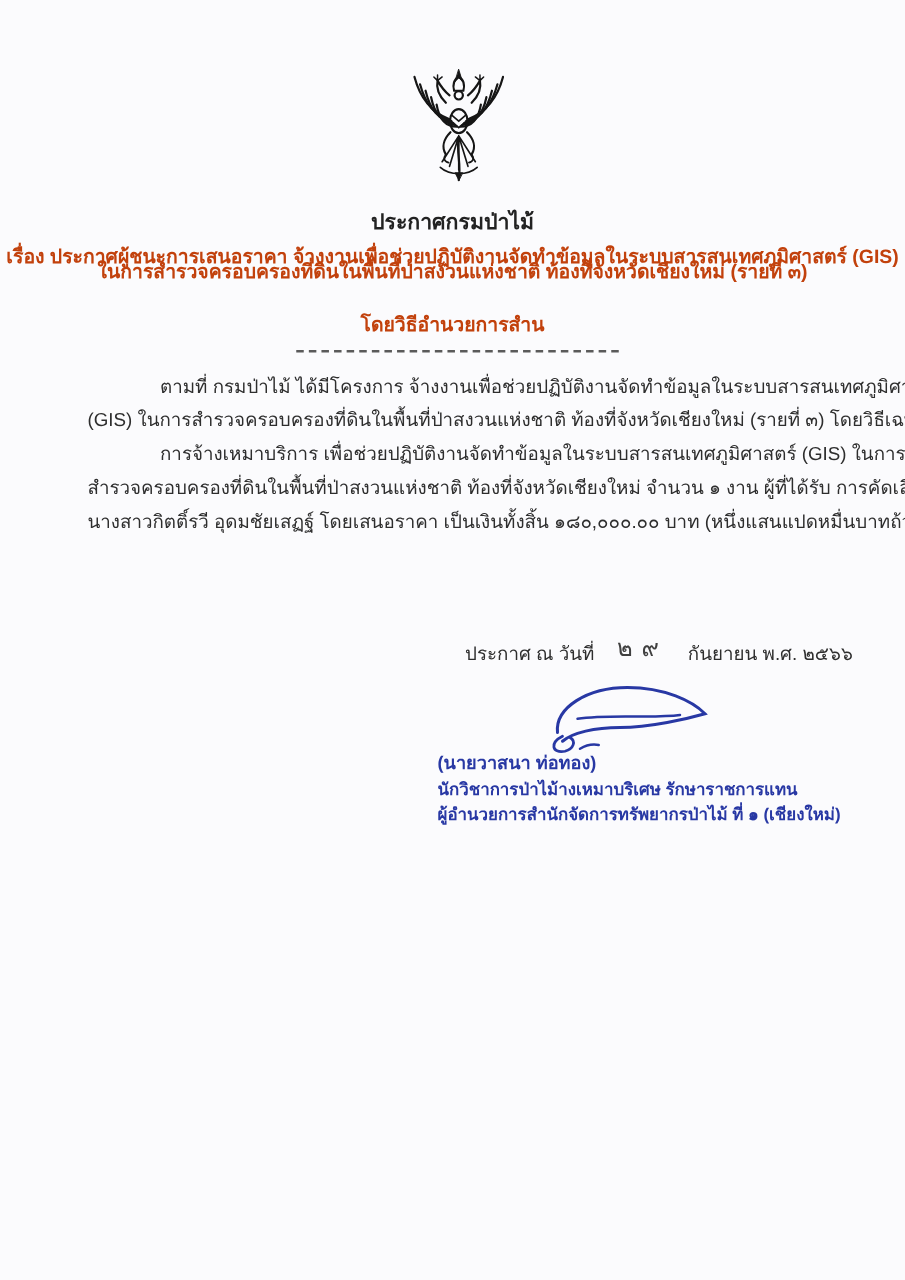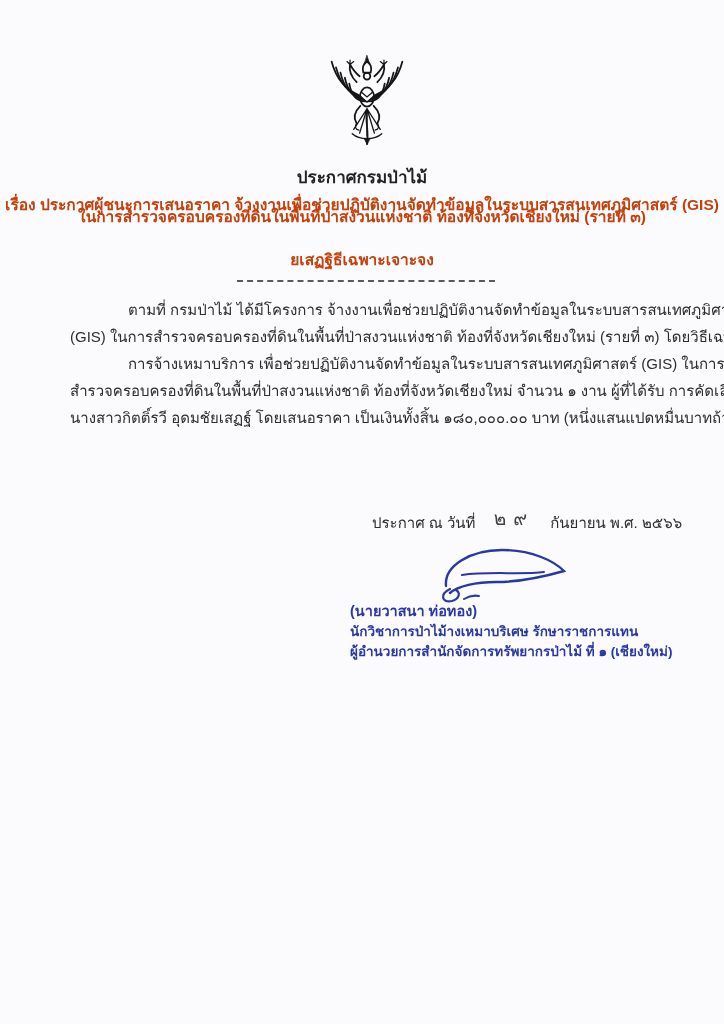--- a/index.html
+++ b/index.html
@@ -97,21 +97,21 @@
 
       <path d="M66,96 c-3,4 -2,8 3,9 M94,96 c3,4 2,8 -3,9" stroke-width="1.8"></path>
 
       <path d="M60,110 C70,119 90,119 100,110" stroke-width="1.8"></path>
     </svg>
   </div>
 
   <div class="abs centered doc-title">ประกาศกรมป่าไม้</div>
   <div class="abs centered subject subj1">เรื่อง ประกาศผู้ชนะการเสนอราคา จ้างงานเพื่อช่วยปฏิบัติงานจัดทำข้อมูลในระบบสารสนเทศภูมิศาสตร์ (GIS)</div>
   <div class="abs centered subject subj2">ในการสำรวจครอบครองที่ดินในพื้นที่ป่าสงวนแห่งชาติ ท้องที่จังหวัดเชียงใหม่ (รายที่ ๓)</div>
-  <div class="abs centered subject subj3">ยเสฏฐิธีเฉพาะเจาะจง</div>
+  <div class="abs centered subject subj3">โดยวิธีอำนวยการสำน</div>
 
   <div class="abs divider"></div>
 
   <div class="abs body-block">
     <div class="body-line indent">ตามที่ กรมป่าไม้ ได้มีโครงการ จ้างงานเพื่อช่วยปฏิบัติงานจัดทำข้อมูลในระบบสารสนเทศภูมิศาสตร์</div>
     <div class="body-line">(GIS) ในการสำรวจครอบครองที่ดินในพื้นที่ป่าสงวนแห่งชาติ ท้องที่จังหวัดเชียงใหม่ (รายที่ ๓) โดยวิธีเฉพาะเจาะจง นั้น</div>
     <div class="body-line indent">การจ้างเหมาบริการ เพื่อช่วยปฏิบัติงานจัดทำข้อมูลในระบบสารสนเทศภูมิศาสตร์ (GIS) ในการ</div>
     <div class="body-line">สำรวจครอบครองที่ดินในพื้นที่ป่าสงวนแห่งชาติ ท้องที่จังหวัดเชียงใหม่ จำนวน ๑ งาน ผู้ที่ได้รับ การคัดเลือก ได้แก่</div>
     <div class="body-line">นางสาวกิตติ์รวี อุดมชัยเสฏฐ์ โดยเสนอราคา เป็นเงินทั้งสิ้น ๑๘๐,๐๐๐.๐๐ บาท (หนึ่งแสนแปดหมื่นบาทถ้วน)</div>
   </div>

